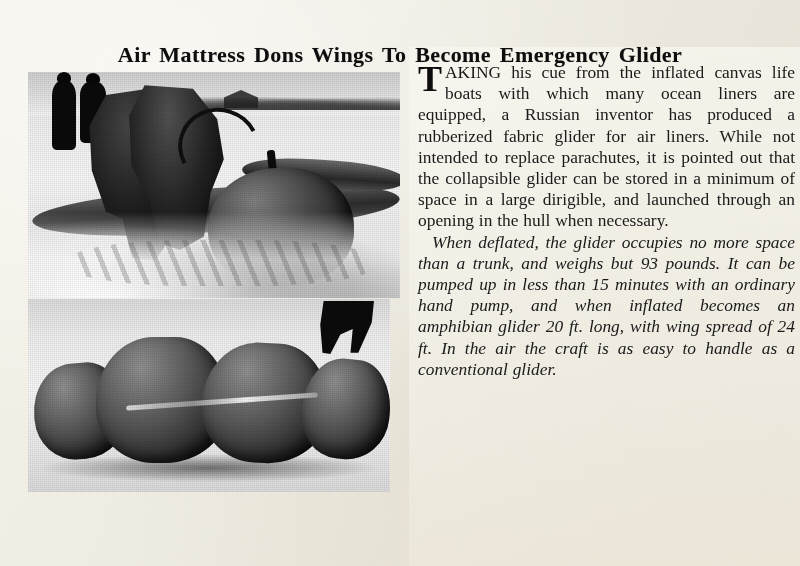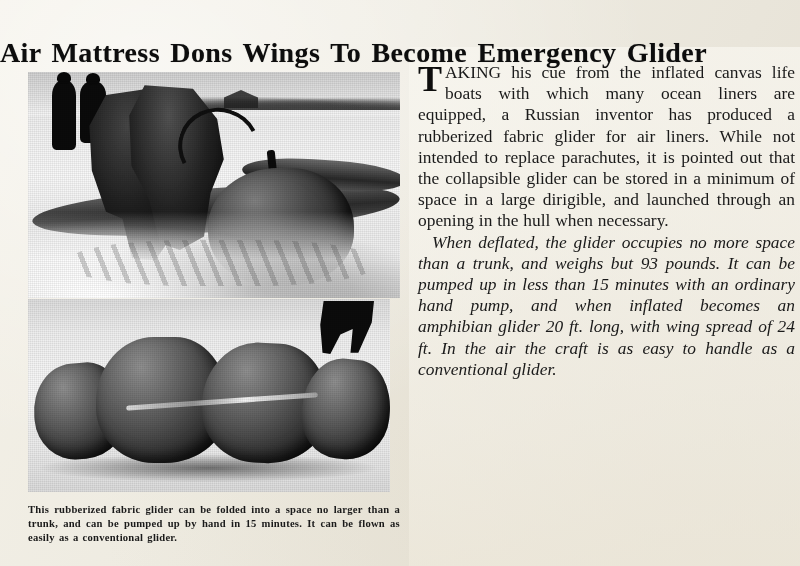--- a/index.html
+++ b/index.html
@@ -34,24 +34,24 @@
   .col-right-bg {
     position: absolute;
     left: 409px; top: 47px;
     width: 391px; height: 519px;
     background: linear-gradient(180deg, rgba(248,246,239,0.75) 0%, rgba(244,241,232,0.6) 72%, rgba(238,233,220,0.75) 100%);
     z-index: 1;
   }
 
   .headline {
     position: absolute;
-    left: 0; top: 15px;
+    left: 0; top: 21px;
     width: 800px;
-    text-align: left;
-    font-size: 28px;
+    text-align: center;
+    font-size: 22px;
     font-weight: bold;
     letter-spacing: 0.4px;
     word-spacing: 3px;
     line-height: 38px;
     color: #0d0d0d;
     text-shadow: 0 0 1px rgba(40,40,40,0.25);
   }
 
   
   .photo {
@@ -318,15 +318,14 @@
     </div>
     <div class="shadow-ground"></div>
     <div class="snow-grain"></div>
   </div>
 
   <div class="body-col">
     <p><span class="dropcap">T</span><span>AKING his cue from the inflated canvas life boats with which many ocean liners are equipped, a Russian inventor has produced a rubberized fabric glider for air liners. While not intended to replace parachutes, it is pointed out that the collapsible glider can be stored in a minimum of space in a large dirigible, and launched through an opening in the hull when necessary.</span></p>
     <p>When deflated, the glider occupies no more space than a trunk, and weighs but 93 pounds. It can be pumped up in less than 15 minutes with an ordinary hand pump, and when inflated becomes an amphibian glider 20 ft. long, with wing spread of 24 ft. In the air the craft is as easy to handle as a conventional glider.</p>
   </div>
 
-  <div class="caption">This rubberized fabric glider can be folded into a space no larger than a trunk, and can be pumped up by hand in 15 minutes.  It can be flown as easily as a conventional glider.</div>
 
 </div>
 
 </body></html>

